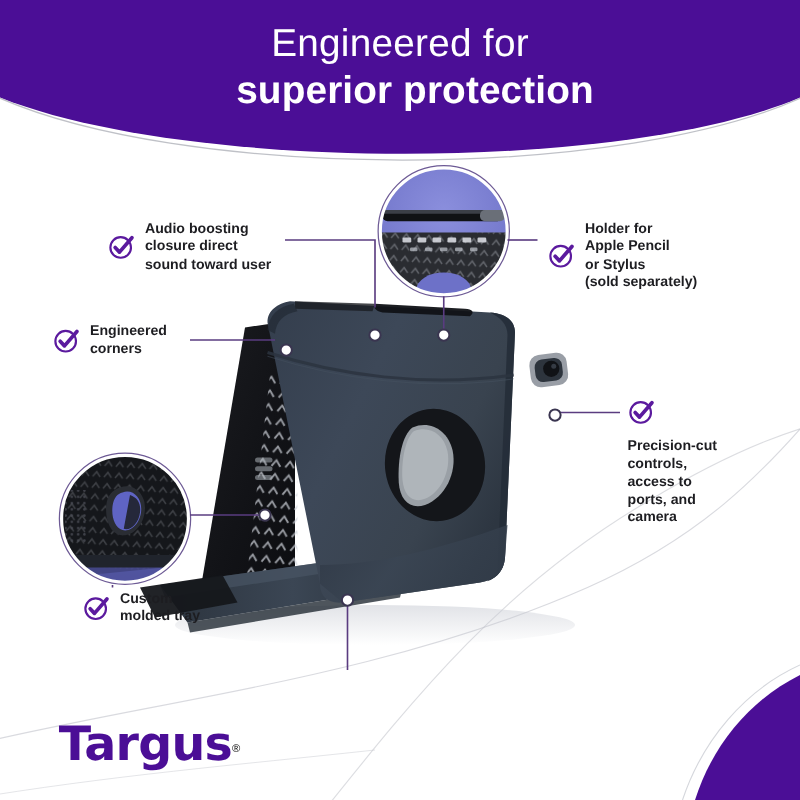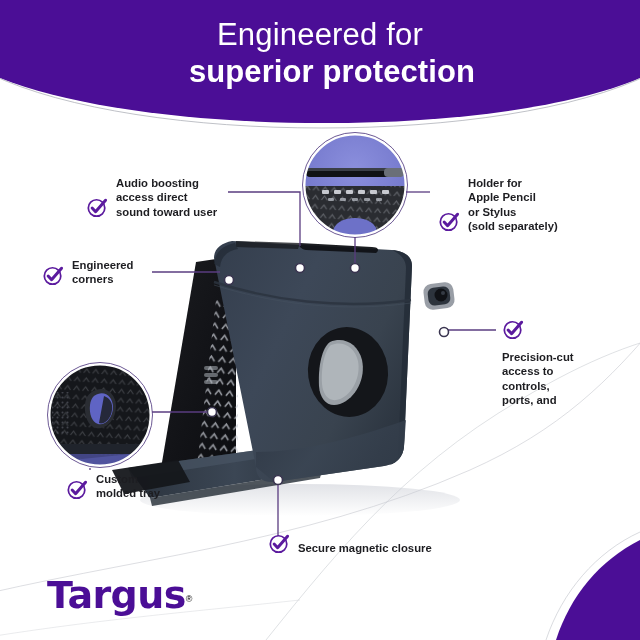--- a/index.html
+++ b/index.html
@@ -16,21 +16,21 @@
 
   
   .banner-text{
     position:absolute;left:0;top:18px;width:640px;text-align:center;
     color:#ffffff;line-height:1.12;z-index:6;
   }
   .banner-line1{font-size:31px;font-weight:400;letter-spacing:.2px;}
   .banner-line2{font-size:31px;font-weight:700;letter-spacing:.1px;margin-top:2px;padding-left:24px;}
 
   
-  .callout{position:absolute;z-index:8;display:flex;align-items:flex-end;gap:7px;}
+  .callout{position:absolute;z-index:8;display:flex;align-items:center;gap:7px;}
   .callout.stacked{display:block;}
   .chk{width:23px;height:23px;flex:0 0 23px;display:block;}
   .ctext{font-size:11.3px;line-height:1.27;color:#1d1d21;}
   .ctext .b{font-weight:700;}
   .ctext .r{font-weight:700;}
 
   #c-audio{left:86px;top:176px;width:215px;}
   #c-reinforced{left:42px;top:258px;width:170px;}
   #c-holder{left:438px;top:176px;width:185px;}
   #c-precision{left:502px;top:318px;width:130px;}
@@ -262,21 +262,21 @@
     <div class="banner-line2">superior protection</div>
   </div>
 
   <div class="callout" id="c-audio">
     <svg class="chk" viewBox="0 0 24 24">
       <circle cx="11" cy="12.5" r="8.6" fill="none" stroke="#5b1a9e" stroke-width="1.8"></circle>
       <path d="M6.4 12.6 L10 16.4 L20.4 4.4" fill="none" stroke="#5b1a9e" stroke-width="3.1" stroke-linecap="round" stroke-linejoin="round"></path>
     </svg>
     <div class="ctext">
       <div><span class="b">Audio boosting</span></div>
-      <div><span class="b">access</span><span class="r"> direct</span></div>
+      <div><span class="b">closure</span><span class="r"> direct</span></div>
       <div><span class="r">sound toward user</span></div>
     </div>
   </div>
 
   <div class="callout" id="c-reinforced">
     <svg class="chk" viewBox="0 0 24 24">
       <circle cx="11" cy="12.5" r="8.6" fill="none" stroke="#5b1a9e" stroke-width="1.8"></circle>
       <path d="M6.4 12.6 L10 16.4 L20.4 4.4" fill="none" stroke="#5b1a9e" stroke-width="3.1" stroke-linecap="round" stroke-linejoin="round"></path>
     </svg>
     <div class="ctext">
@@ -298,44 +298,36 @@
     </div>
   </div>
 
   <div class="callout stacked" id="c-precision">
     <svg class="chk" viewBox="0 0 24 24">
       <circle cx="11" cy="12.5" r="8.6" fill="none" stroke="#5b1a9e" stroke-width="1.8"></circle>
       <path d="M6.4 12.6 L10 16.4 L20.4 4.4" fill="none" stroke="#5b1a9e" stroke-width="3.1" stroke-linecap="round" stroke-linejoin="round"></path>
     </svg>
     <div class="ctext">
       <div><span class="b">Precision-cut</span></div>
+      <div><span class="b">controls,</span></div>
       <div><span class="b">access to</span></div>
-      <div><span class="b">controls,</span></div>
       <div><span class="r">ports, and</span></div>
+      <div><span class="r">camera</span></div>
     </div>
   </div>
 
   <div class="callout" id="c-tray">
     <svg class="chk" viewBox="0 0 24 24">
       <circle cx="11" cy="12.5" r="8.6" fill="none" stroke="#5b1a9e" stroke-width="1.8"></circle>
       <path d="M6.4 12.6 L10 16.4 L20.4 4.4" fill="none" stroke="#5b1a9e" stroke-width="3.1" stroke-linecap="round" stroke-linejoin="round"></path>
     </svg>
     <div class="ctext">
       <div><span class="b">Custom</span></div>
       <div><span class="b">molded tray</span></div>
     </div>
   </div>
 
-  <div class="callout" id="c-magnetic">
-    <svg class="chk" viewBox="0 0 24 24">
-      <circle cx="11" cy="12.5" r="8.6" fill="none" stroke="#5b1a9e" stroke-width="1.8"></circle>
-      <path d="M6.4 12.6 L10 16.4 L20.4 4.4" fill="none" stroke="#5b1a9e" stroke-width="3.1" stroke-linecap="round" stroke-linejoin="round"></path>
-    </svg>
-    <div class="ctext">
-      <div><span class="b">Secure magnetic closure</span></div>
-    </div>
-  </div>
 
   <div class="logo">
     <span class="logo-word">Targus</span><span class="logo-r">®</span>
   </div>
 
 </div>
 
 </body></html>

